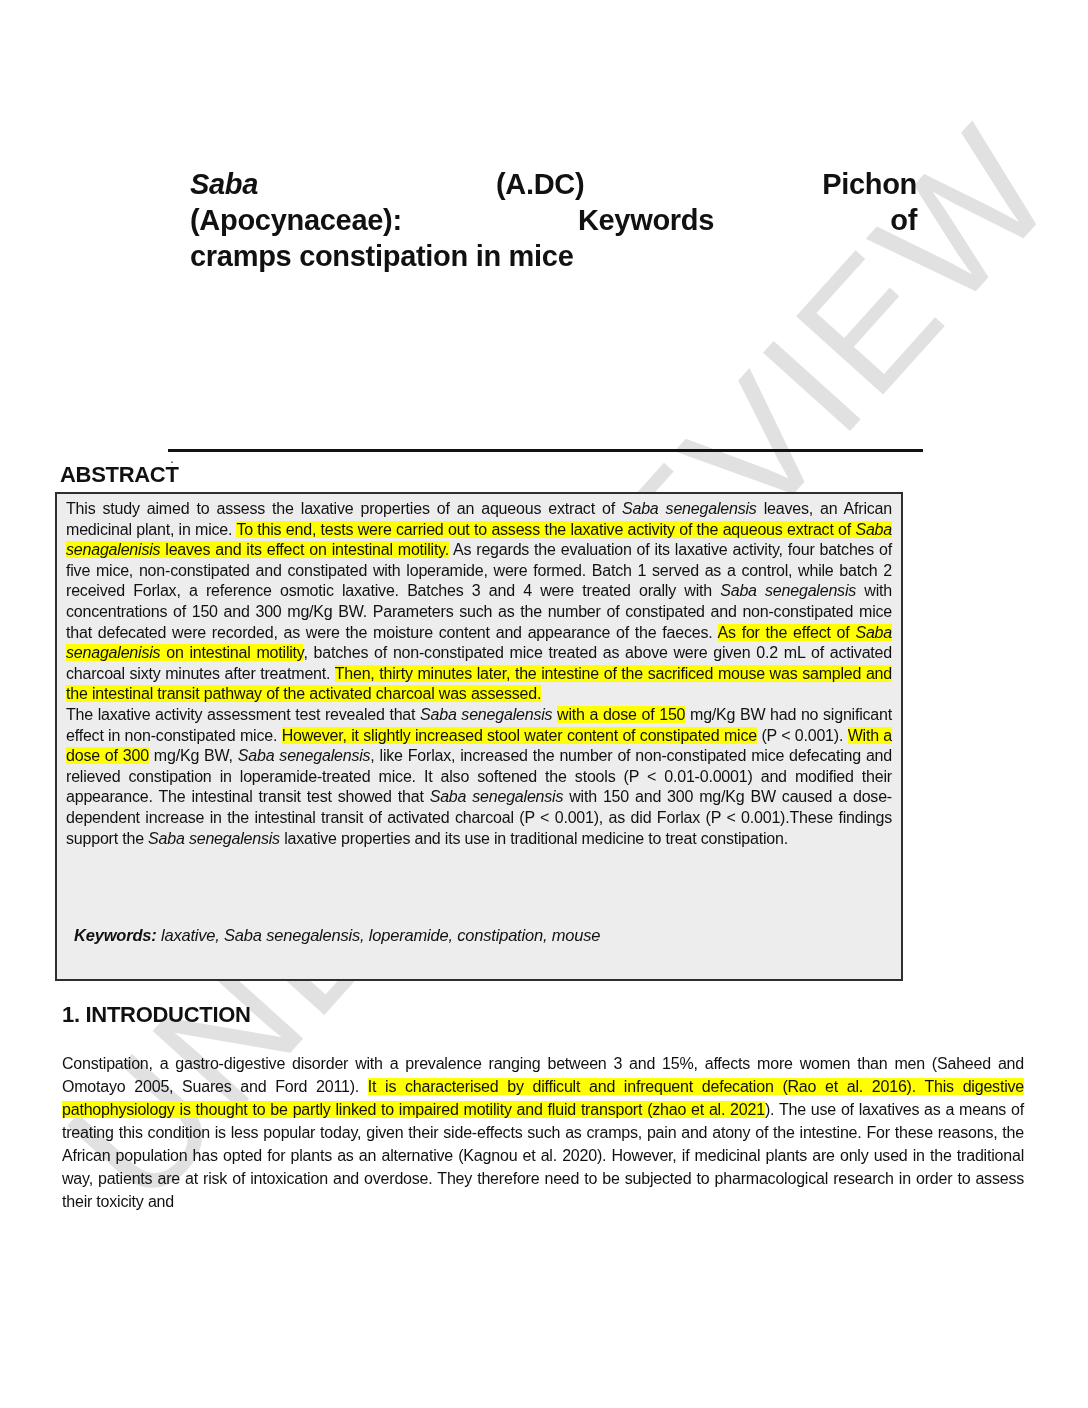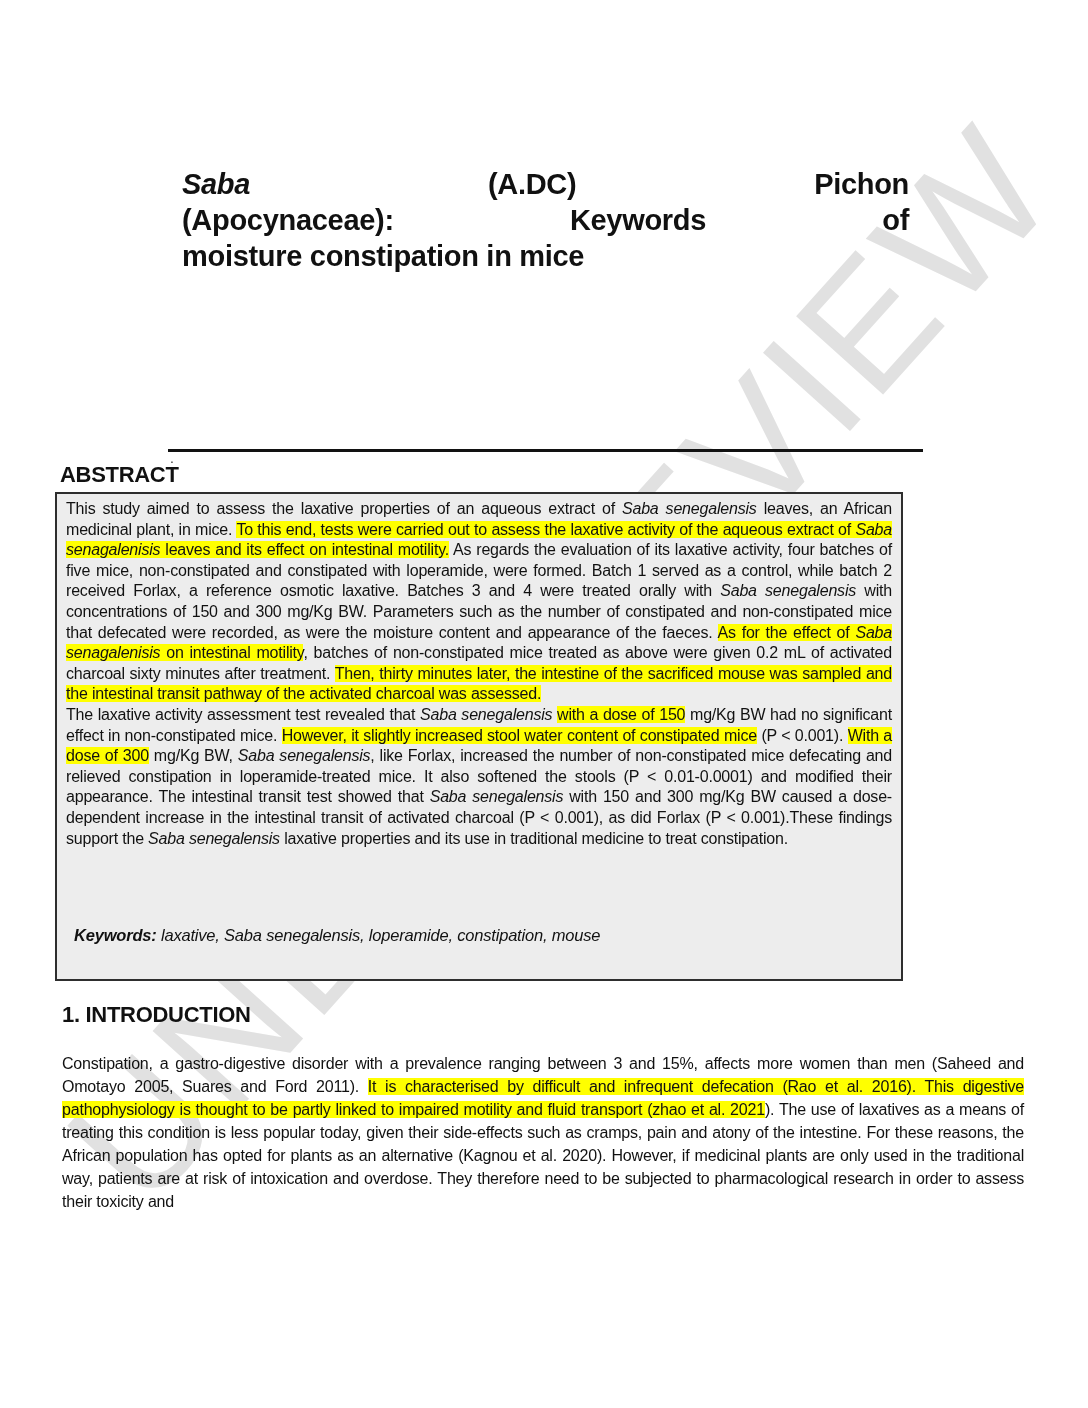--- a/index.html
+++ b/index.html
@@ -18,21 +18,21 @@
     position: absolute; left: 560px; top: 665px;
     transform: translate(-50%, -50%) rotate(-48deg);
     font-size: 170px; letter-spacing: 4px;
     color: var(--watermark, #e1e1e1);
     white-space: nowrap; z-index: 0; user-select: none;
   }
 
   .content { position: relative; z-index: 1; }
 
   .paper-title {
-    position: absolute; left: 182px; top: 166px; width: 727px;
+    position: absolute; left: 190px; top: 166px; width: 727px;
     font-size: 29px; line-height: 36px; font-weight: 700;
     letter-spacing: -0.3px;
   }
   .title-line { display: flex; justify-content: space-between; }
   .title-line.last { display: block; }
 
   .rule {
     position: absolute; left: 168px; top: 449px;
     width: 755px; height: 3px; background: #121212;
   }
@@ -81,21 +81,21 @@
     <div class="title-line">
         <span class="st-b st-i">Saba</span>
         <span class="st-b">(A.DC)</span>
         <span class="st-b">Pichon</span>
       </div>
     <div class="title-line">
         <span class="st-b">(Apocynaceae):</span>
         <span class="st-b">Keywords</span>
         <span class="st-b">of</span>
       </div>
-    <div class="title-line last"><span class="st-b">moisture constipation in mice</span></div>
+    <div class="title-line last"><span class="st-b">cramps constipation in mice</span></div>
   </div>
 
   <div class="rule"></div>
   <span class="rule-dot">.</span>
 
   <div class="section-heading" id="abstract-heading">ABSTRACT</div>
 
   <div class="abstract-box">
     <p><span>This study aimed to assess the laxative properties of an aqueous extract of </span><span class="st-i">Saba senegalensis</span><span> leaves, an African medicinal plant, in mice. </span><span class="st-hl">To this end, tests were carried out to assess the laxative activity of the aqueous extract of </span><span class="st-i st-hl">Saba senagalenisis</span><span class="st-hl"> leaves and its effect on intestinal motility.</span><span> As regards the evaluation of its laxative activity, four batches of five mice, non-constipated and constipated with loperamide, were formed. Batch 1 served as a control, while batch 2 received Forlax, a reference osmotic laxative. Batches 3 and 4 were treated orally with </span><span class="st-i">Saba senegalensis</span><span> with concentrations of 150 and 300 mg/Kg BW. Parameters such as the number of constipated and non-constipated mice that defecated were recorded, as were the moisture content and appearance of the faeces. </span><span class="st-hl">As for the effect of </span><span class="st-i st-hl">Saba senagalenisis</span><span class="st-hl"> on intestinal motility</span><span>, batches of non-constipated mice treated as above were given 0.2 mL of activated charcoal sixty minutes after treatment. </span><span class="st-hl">Then, thirty minutes later, the intestine of the sacrificed mouse was sampled and the intestinal transit pathway of the activated charcoal was assessed.</span></p>
     <p><span>The laxative activity assessment test revealed that </span><span class="st-i">Saba senegalensis</span><span> </span><span class="st-hl">with a dose of 150</span><span> mg/Kg BW had no significant effect in non-constipated mice. </span><span class="st-hl">However, it slightly increased stool water content of constipated mice</span><span> (P &lt; 0.001). </span><span class="st-hl">With a dose of 300</span><span> mg/Kg BW, </span><span class="st-i">Saba senegalensis</span><span>, like Forlax, increased the number of non-constipated mice defecating and relieved constipation in loperamide-treated mice. It also softened the stools (P &lt; 0.01-0.0001) and modified their appearance. The intestinal transit test showed that </span><span class="st-i">Saba senegalensis</span><span> with 150 and 300 mg/Kg BW caused a dose-dependent increase in the intestinal transit of activated charcoal (P &lt; 0.001), as did Forlax (P &lt; 0.001).These findings support the </span><span class="st-i">Saba senegalensis</span><span> laxative properties and its use in traditional medicine to treat constipation.</span></p>

